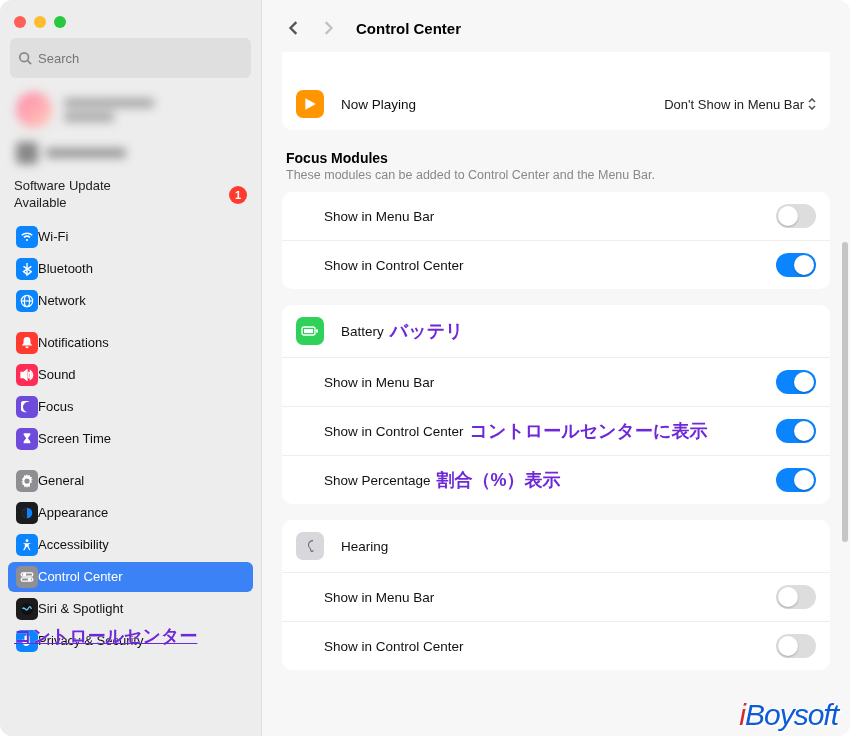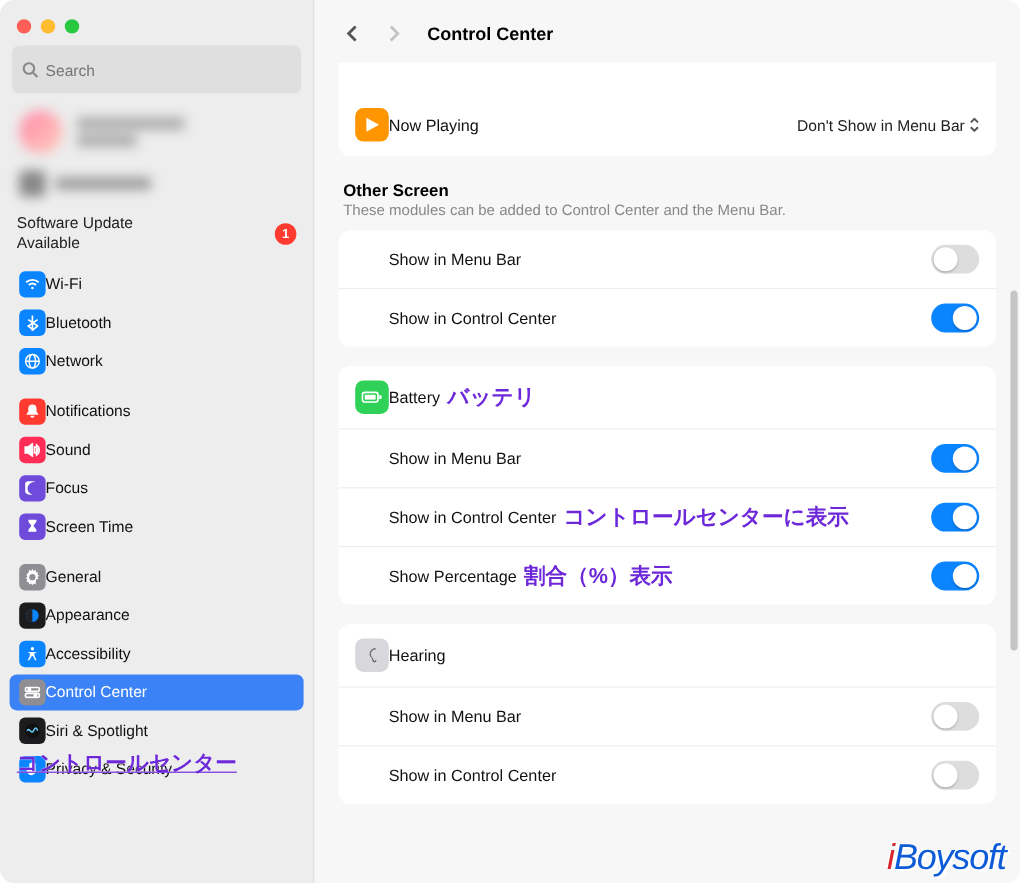--- a/index.html
+++ b/index.html
@@ -32,21 +32,21 @@
   .nav-item { display: flex; align-items: center; padding: 4px 8px; border-radius: 6px; font-size: 13px; color: #111; cursor: pointer; margin-bottom: 2px; }
   .nav-item.selected { background: #3b82f6; color: #fff; }
   .nav-ic { width: 22px; height: 22px; border-radius: 5px; display: flex; align-items: center; justify-content: center; font-size: 13px; color: #fff; flex-shrink: 0; }
   .content { flex: 1; display: flex; flex-direction: column; background: #f7f7f7; }
   .header { display: flex; align-items: center; gap: 6px; padding: 14px 20px 10px 18px; }
   .navbtn { width: 28px; height: 28px; border-radius: 6px; display: flex; align-items: center; justify-content: center; color: #555; cursor: pointer; }
   .navbtn.disabled { color: #c2c2c2; }
   .header h1 { font-size: 15px; font-weight: 700; margin-left: 8px; }
   .scroll { flex: 1; overflow-y: auto; padding: 0 20px 10px 20px; position: relative; }
   .card { background: #fff; border-radius: 10px; margin-bottom: 16px; overflow: hidden; }
-  .row { display: flex; align-items: center; padding: 12px 14px; min-height: 44px; gap: 0; position: relative; }
+  .row { display: flex; align-items: center; padding: 12px 14px; min-height: 44px; gap: 17px; position: relative; }
   .row + .row { border-top: 1px solid #eee; }
   .row.indent { padding-left: 42px; }
   .row .icon-box { width: 28px; height: 28px; border-radius: 7px; display: flex; align-items: center; justify-content: center; color: #fff; flex-shrink: 0; }
   .row .lbl { flex: 1; font-size: 13.5px; color: #111; display:flex; align-items:center; gap:6px; flex-wrap: wrap;}
   .row .val { font-size: 13px; color: #222; display: flex; align-items: center; gap: 4px; }
   .section-title { font-size: 14px; font-weight: 700; padding: 4px 4px 2px 4px; }
   .section-sub { font-size: 12.5px; color: #888; padding: 0 4px 10px 4px; }
   .toggle { width: 40px; height: 24px; border-radius: 12px; background: #ddd; position: relative; flex-shrink: 0; cursor: pointer; }
   .toggle .knob { width: 20px; height: 20px; border-radius: 50%; background: #fff; position: absolute; top: 2px; left: 2px; box-shadow: 0 1px 2px rgba(0,0,0,.25); transition: left .1s; }
   .toggle.on { background: #0a84ff; }
@@ -255,21 +255,21 @@
           <div class="val">
             <span>Don't Show in Menu Bar</span>
             <svg width="8" height="12" viewBox="0 0 8 12" fill="none" stroke="#555" stroke-width="1.6">
                 <polyline points="1,4 4,1 7,4"></polyline>
                 <polyline points="1,8 4,11 7,8"></polyline>
               </svg>
           </div>
         </div>
       </div>
 
-      <div class="section-title">Other Screen</div>
+      <div class="section-title">Focus Modules</div>
       <div class="section-sub">These modules can be added to Control Center and the Menu Bar.</div>
 
       <div class="card">
         <div class="row indent">
           <div class="lbl">Show in Menu Bar</div>
           <div class="toggle">
               <div class="knob"></div>
             </div>
         </div>
         <div class="row indent">

